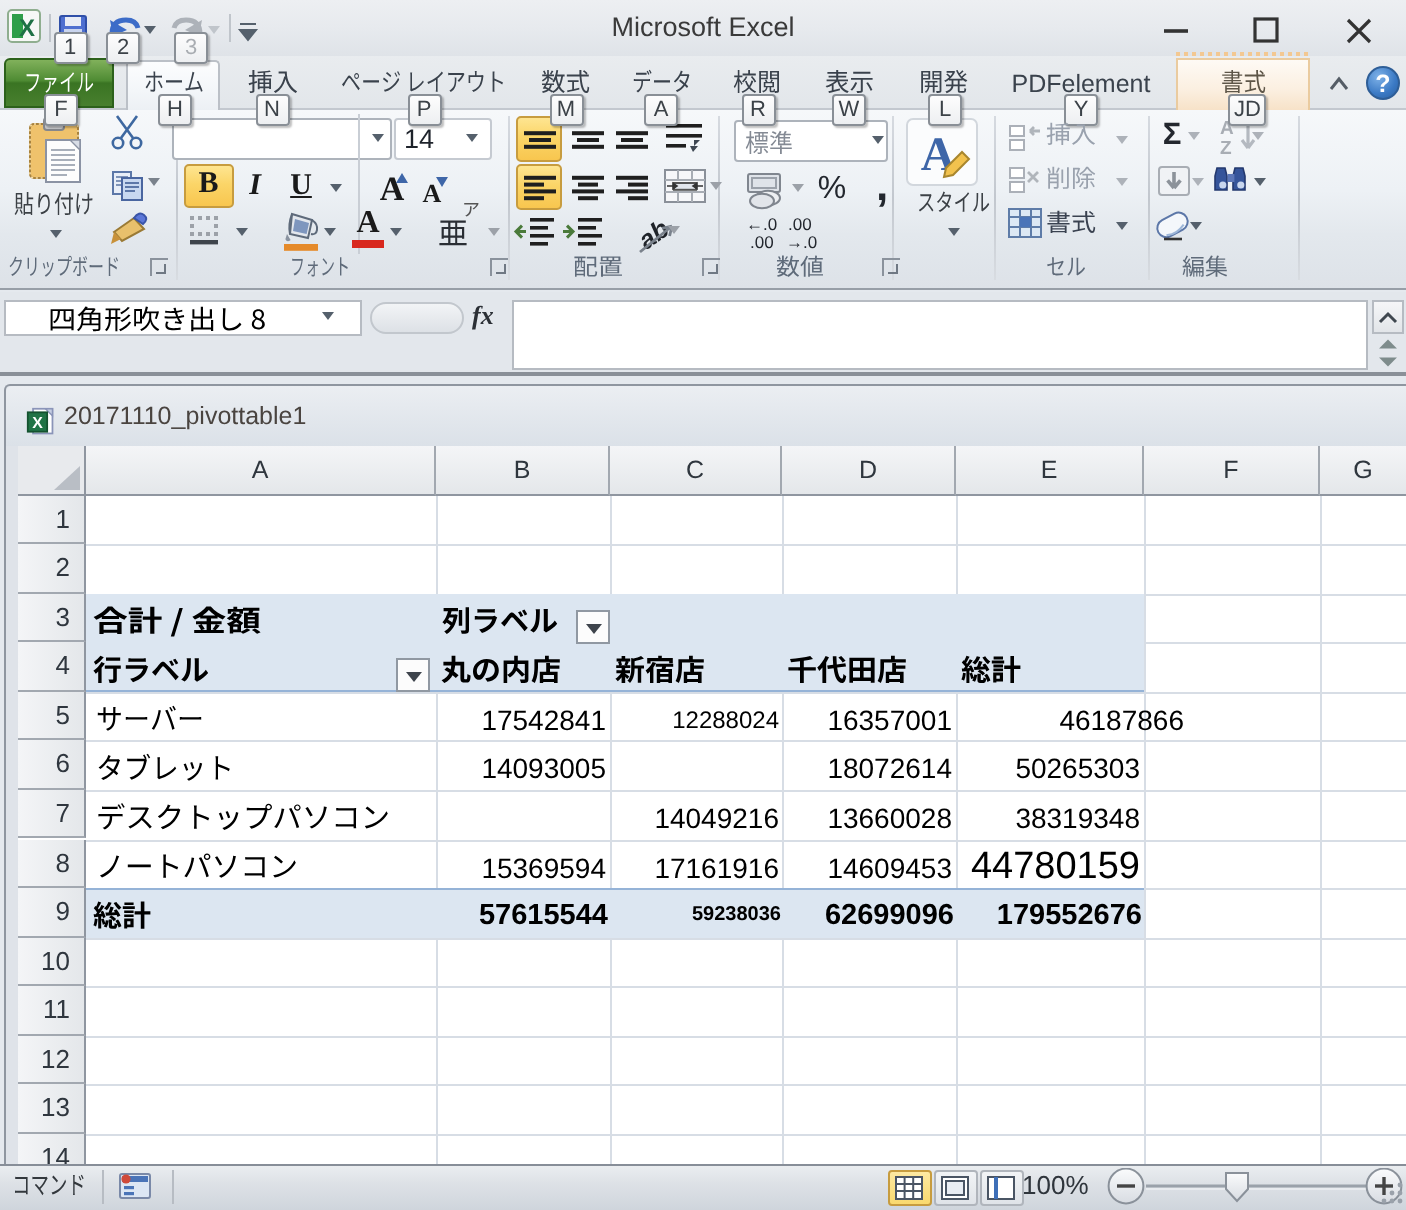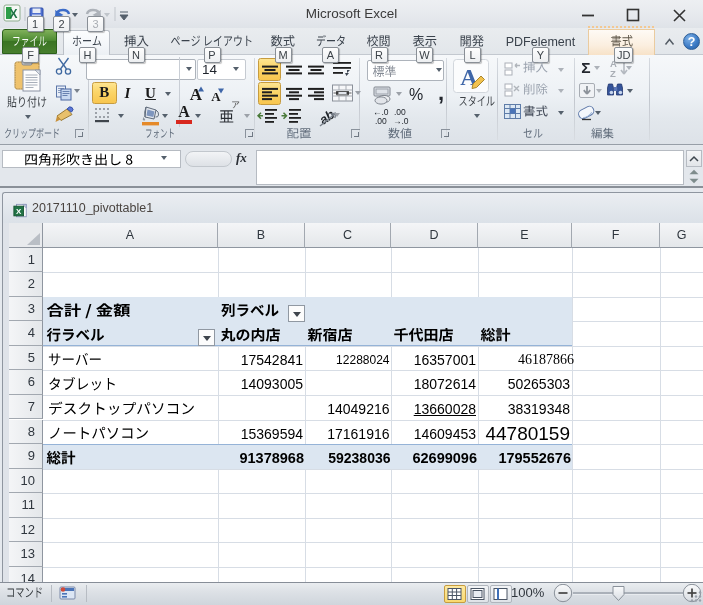--- a/index.html
+++ b/index.html
@@ -452,33 +452,33 @@
 <div id="pvtotal"></div>
 <div class="pvdd" style="left:245px; top:57px;">
             <div class="dd"></div>
           </div>
 <div class="pvdd" style="left:155px; top:81.5px;">
             <div class="dd"></div>
           </div>
 <div class="cell num" style="left:150.0px; top:98.3px; width:110px; font-size:14px; line-height:28.5px;">17542841</div>
 <div class="cell num" style="left:236.5px; top:98.3px; width:110px; font-size:12px; line-height:28.5px;">12288024</div>
 <div class="cell num" style="left:323.0px; top:98.3px; width:110px; font-size:14px; line-height:28.5px;">16357001</div>
-<div class="cell num" style="left:421px; top:98.3px; width:110px; font-size:14px; line-height:28.5px;font-family:Liberation Serif, serif;">46187866</div>
+<div class="cell num" style="left:439px; top:98.3px; width:110px; font-size:14px; line-height:28.5px;">46187866</div>
 <div class="cell num" style="left:150.0px; top:122.8px; width:110px; font-size:14px; line-height:28.5px;">14093005</div>
 <div class="cell num" style="left:323.0px; top:122.8px; width:110px; font-size:14px; line-height:28.5px;">18072614</div>
 <div class="cell num" style="left:417.0px; top:122.8px; width:110px; font-size:14px; line-height:28.5px;">50265303</div>
 <div class="cell num" style="left:236.5px; top:147.4px; width:110px; font-size:14px; line-height:28.5px;">14049216</div>
-<div class="cell num" style="left:323.0px; top:147.4px; width:110px; font-size:14px; line-height:28.5px;text-decoration:underline;">13660028</div>
+<div class="cell num" style="left:323.0px; top:147.4px; width:110px; font-size:14px; line-height:28.5px;">13660028</div>
 <div class="cell num" style="left:417.0px; top:147.4px; width:110px; font-size:14px; line-height:28.5px;">38319348</div>
 <div class="cell num" style="left:150.0px; top:172.0px; width:110px; font-size:14px; line-height:28.5px;">15369594</div>
 <div class="cell num" style="left:236.5px; top:172.0px; width:110px; font-size:14px; line-height:28.5px;">17161916</div>
 <div class="cell num" style="left:323.0px; top:172.0px; width:110px; font-size:14px; line-height:28.5px;">14609453</div>
 <div class="cell num" style="left:417.0px; top:172.0px; width:110px; font-size:19px; line-height:28.5px;">44780159</div>
-<div class="cell num b" style="left:151.0px; top:196.6px; width:110px; font-size:14.5px; line-height:28.5px;">91378968</div>
-<div class="cell num b" style="left:237.5px; top:196.6px; width:110px; font-size:14px; line-height:28.5px;">59238036</div>
+<div class="cell num b" style="left:151.0px; top:196.6px; width:110px; font-size:14.5px; line-height:28.5px;">57615544</div>
+<div class="cell num b" style="left:237.5px; top:196.6px; width:110px; font-size:10px; line-height:28.5px;">59238036</div>
 <div class="cell num b" style="left:324.0px; top:196.6px; width:110px; font-size:14.5px; line-height:28.5px;">62699096</div>
 <div class="cell num b" style="left:418.0px; top:196.6px; width:110px; font-size:14.5px; line-height:28.5px;">179552676</div>
 </div>
       </div>
     </div>
 <div class="abs" id="status"></div>
 <div class="ssep" style="left:50.5px;"></div>
 <svg class="abs" style="left:59px; top:586px;" width="18" height="15" viewBox="0 0 18 15">
   <rect x="1" y="1" width="15" height="12" rx="1" fill="#DCE6F4" stroke="#7A89A8"></rect>
   <rect x="2" y="2" width="13" height="3" fill="#4A74B8"></rect>

